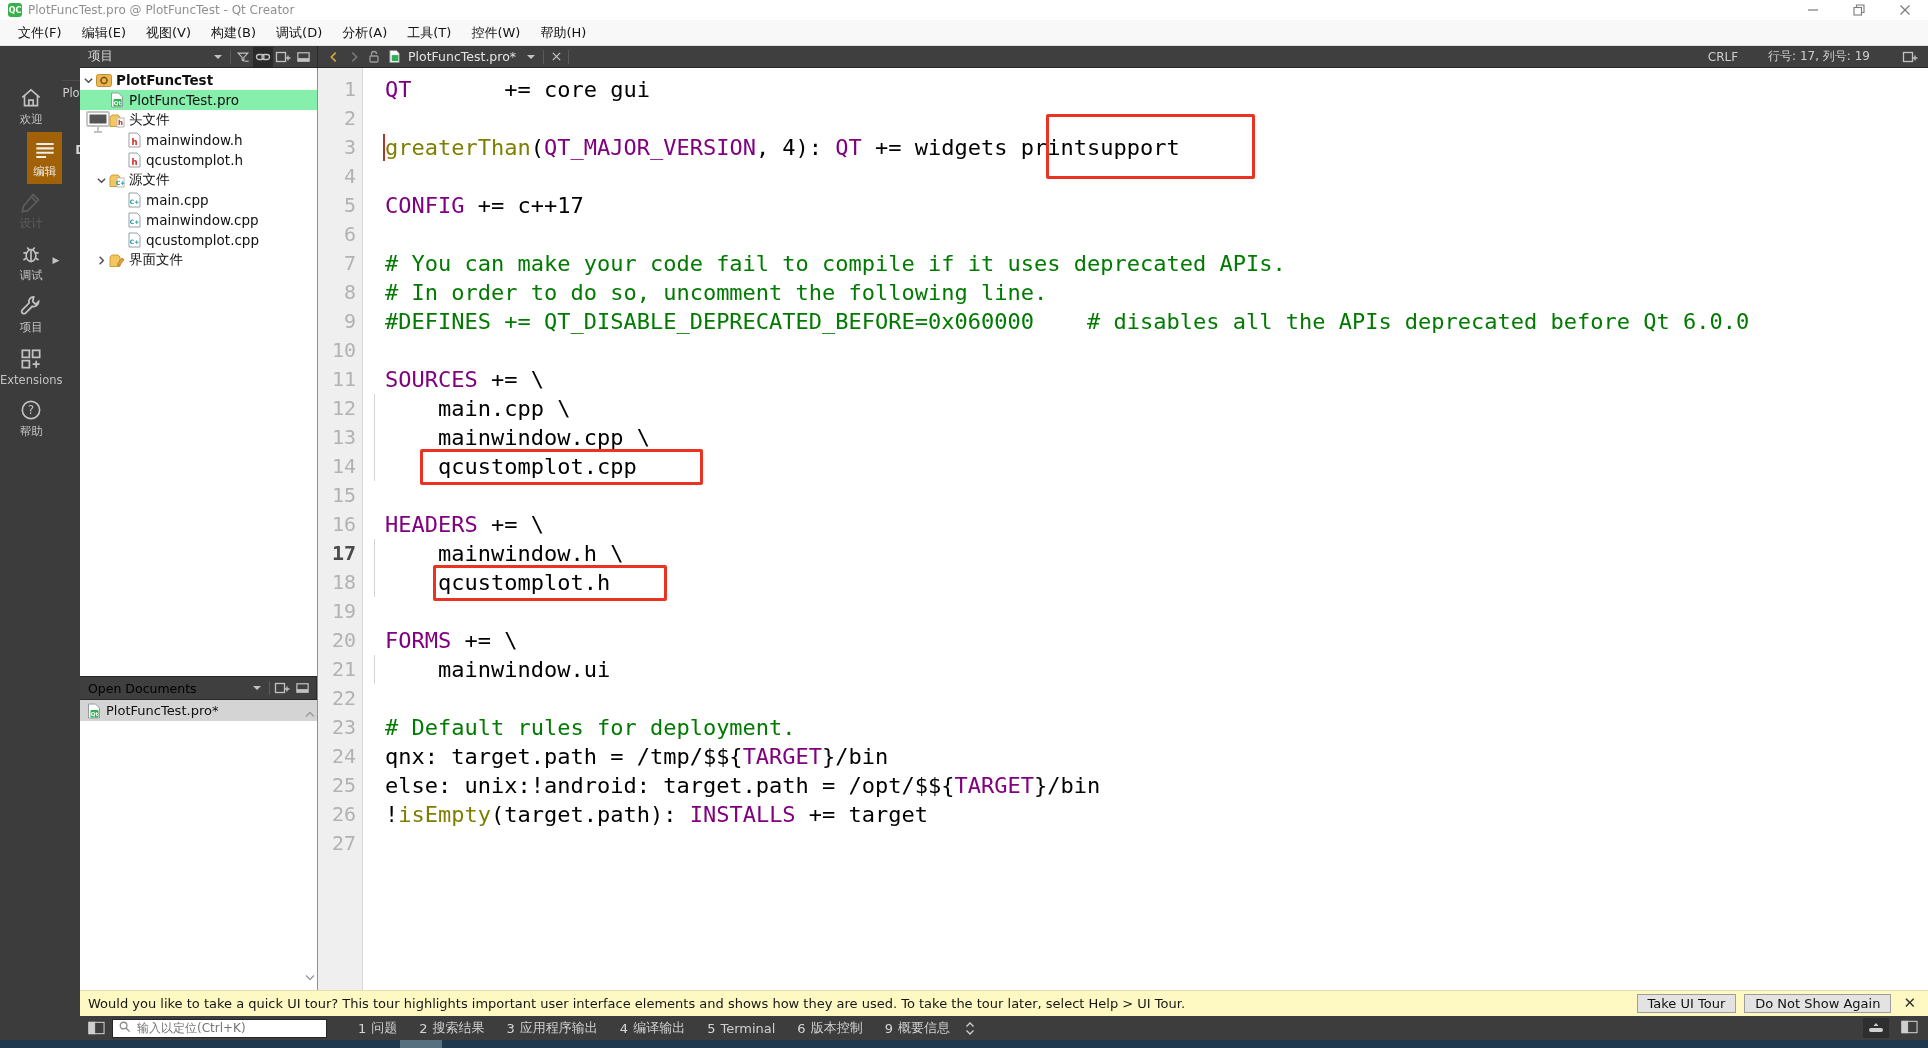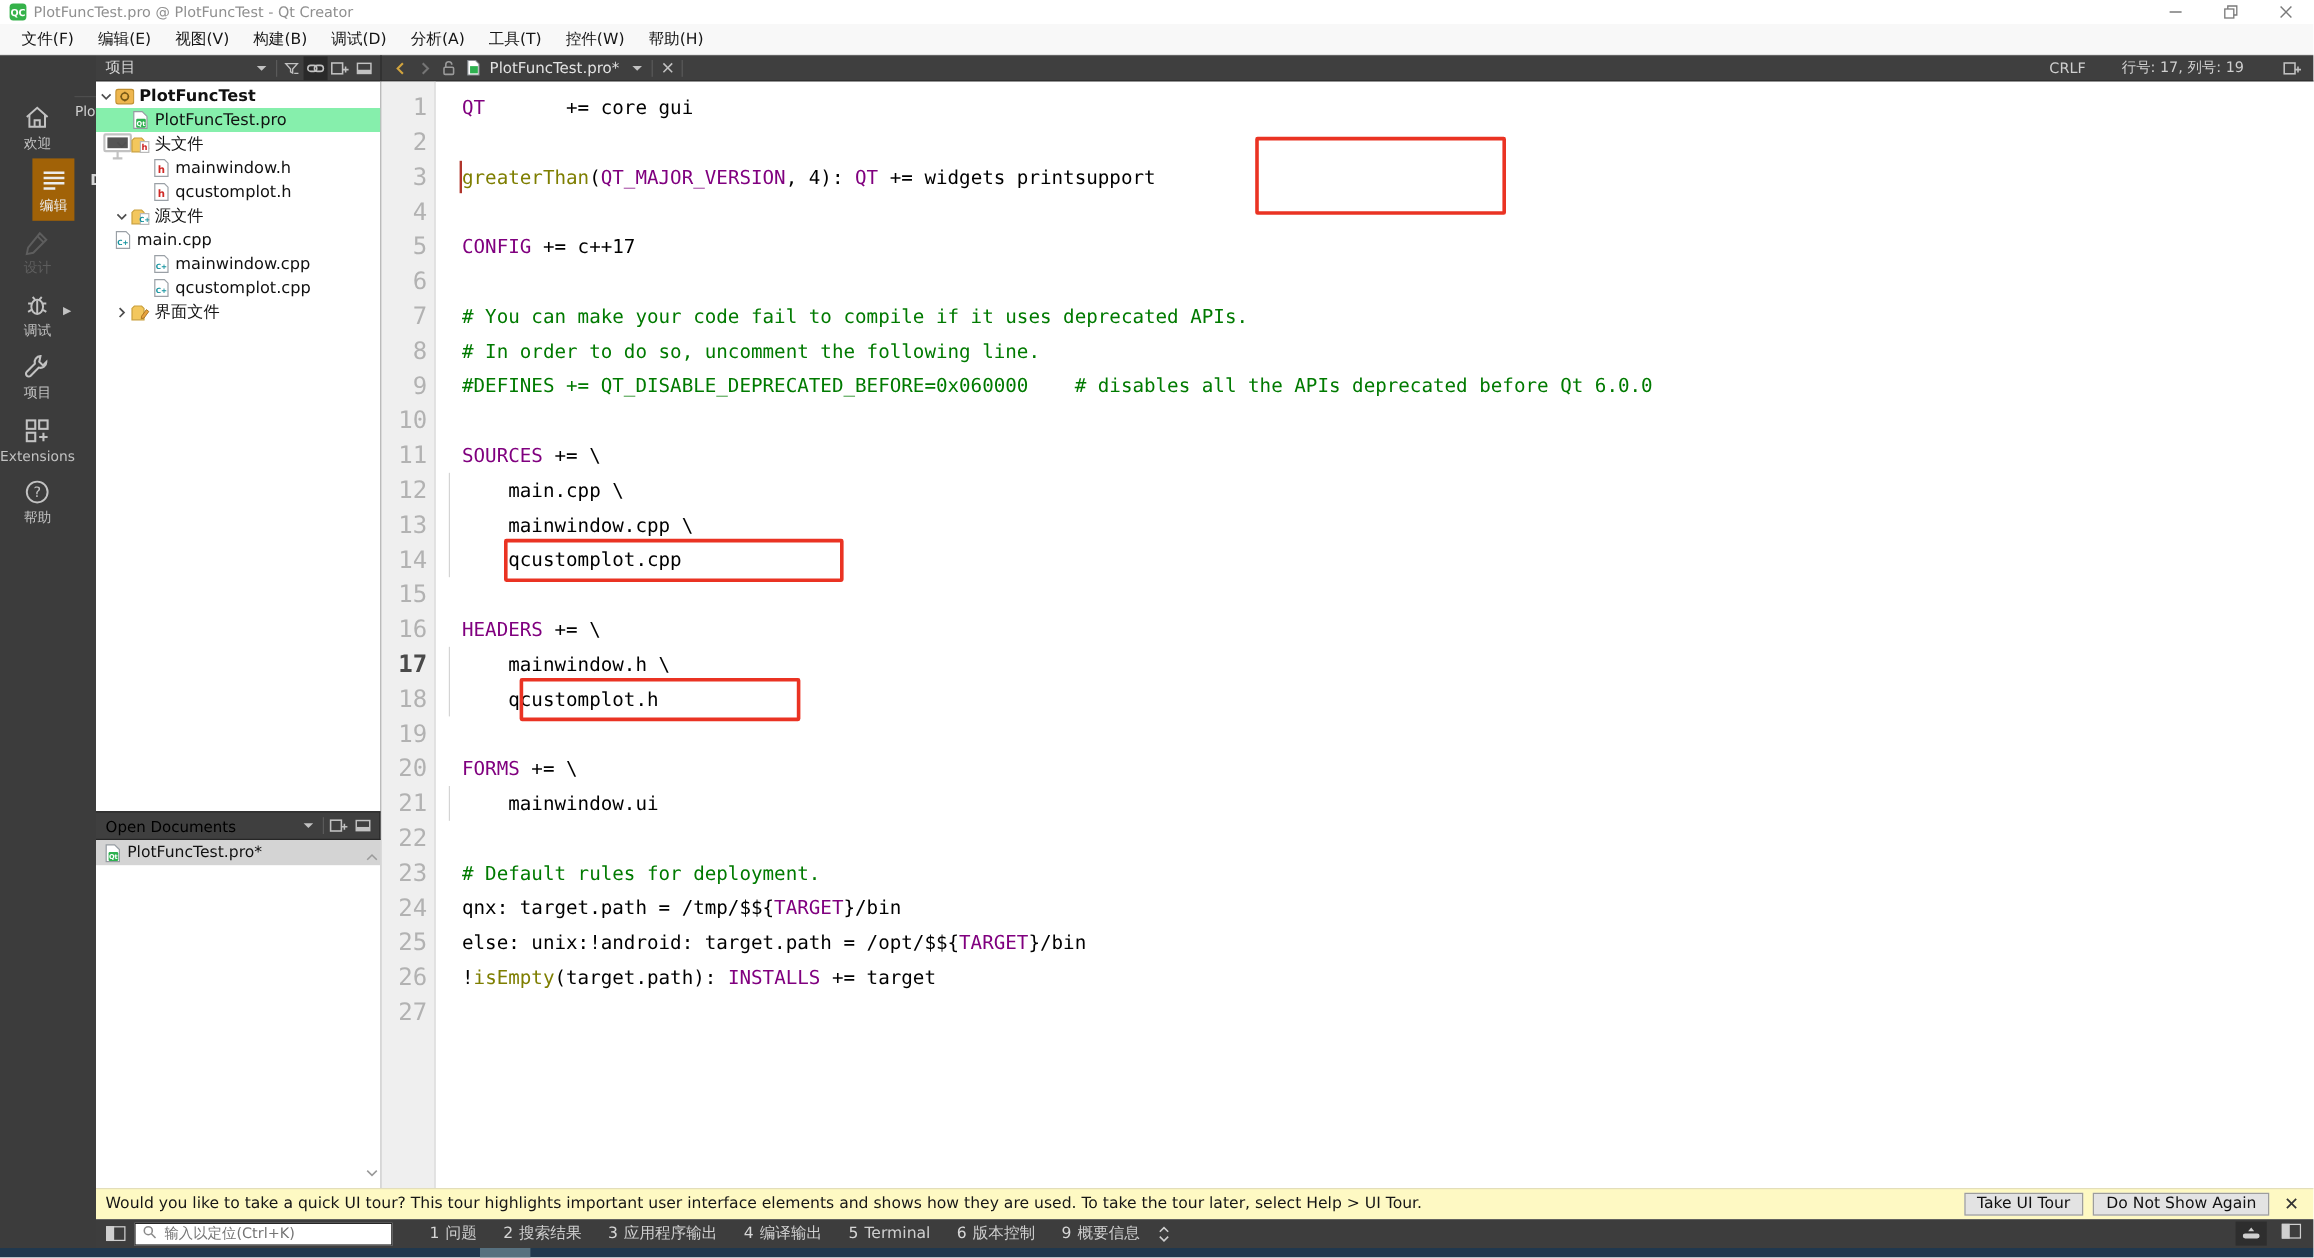--- a/index.html
+++ b/index.html
@@ -69,21 +69,21 @@
   .od-scroll-up { position:absolute; right:2px; top:3px; }
   .od-scroll-down { position:absolute; right:2px; bottom:5px; }
 
   
   .editor { flex:1; position:relative; background:#fff; overflow:hidden; }
   .gutter { position:absolute; left:0; top:0; width:45px; height:100%; background:#efefef; border-right:1px solid #d8d8d8; }
   .gutter-inner { padding:7px 6px 0 0; }
   .gline { height:29px; text-align:right; font-family:"DejaVu Sans Mono","Liberation Mono",monospace; font-size:20px; line-height:29px; color:#b2b2b2; }
   .gline.cur { color:#4a4a4a; font-weight:bold; }
   .code { position:absolute; left:67px; top:0; padding-top:7px; }
-  .cline { height:29px; white-space:pre; font-family:"DejaVu Sans Mono","Liberation Mono",monospace; font-size:16px; line-height:29px; color:#000; }
+  .cline { height:29px; white-space:pre; font-family:"DejaVu Sans Mono","Liberation Mono",monospace; font-size:22px; line-height:29px; color:#000; }
   .tx { color:#000; }
   .kw { color:var(--kw,#80007f); }
   .fn { color:var(--fn,#7e7e00); }
   .cm { color:var(--cm,#007a00); }
   .ann { position:absolute; border:3px solid var(--ann,#ea3323); border-radius:2px; pointer-events:none; }
   .cursorbar { position:absolute; width:2px; background:#b0352b; }
   .foldguide { position:absolute; left:56px; width:1px; background:#d4d4d4; }
 
   
   .notif { height:26px; background:#fef9c3; border-top:1px solid #e3deba; display:flex; align-items:center; padding:0 8px; font-size:13px; color:#161616; flex:none; }
@@ -411,21 +411,21 @@
                 </span>
                 <span class="ticn">
                   <svg width="16" height="15" viewBox="0 0 16 15">
                     <path d="M1 13.5V4l2-2h6l2 2v9.5z" fill="#f3c75d" stroke="#caa03c"></path>
                     <rect x="8" y="5" width="7" height="9" fill="#fff" stroke="#b9b9b9"></rect>
                     <text x="11.5" y="11.8" font-size="5.8" fill="#0e8f9c" text-anchor="middle" font-weight="bold" font-family="DejaVu Sans">C+</text>
                   </svg>
                 </span>
                 <span class="tlabel">源文件</span>
               </div>
-              <div class="tree-row" style="">
+              <div class="tree-row" style="padding-left: 32px;">
                 <span class="chev"></span>
                 <span class="ticn">
                   <svg width="13" height="16" viewBox="0 0 13 16">
                     <path d="M1 1h8l3 3v11H1z" fill="#fff" stroke="#9aa0a6"></path>
                     <text x="6.5" y="12" font-size="6" fill="#12929e" text-anchor="middle" font-weight="bold" font-family="DejaVu Sans">C+</text>
                   </svg>
                 </span>
                 <span class="tlabel">main.cpp</span>
               </div>
               <div class="tree-row" style="padding-left: 32px;">

